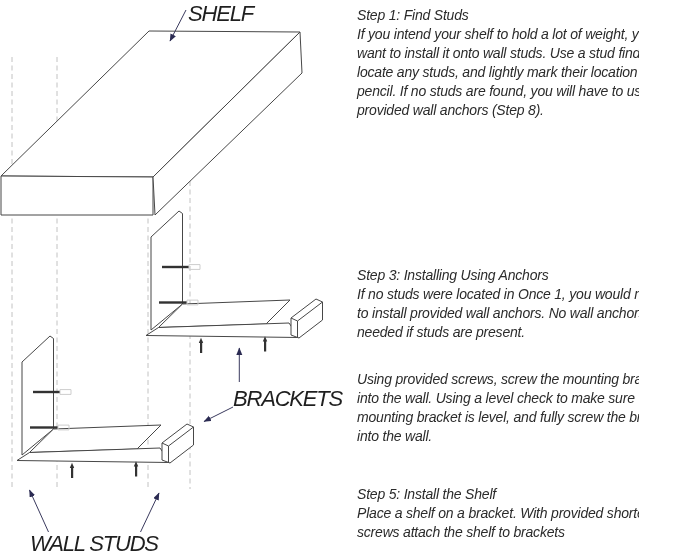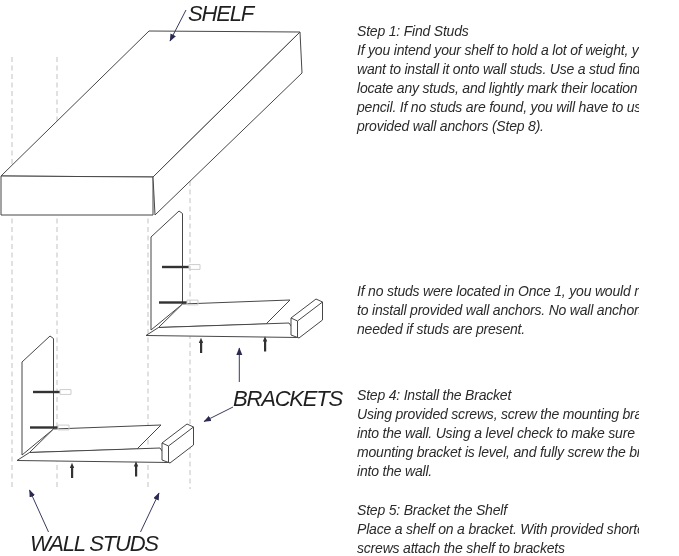--- a/index.html
+++ b/index.html
@@ -19,21 +19,20 @@
     fill: #1f1f1f;
   }
   .steps-col { position: absolute; left: 357px; top: 0; width: 322px; }
   .step {
     position: absolute;
     left: 0; width: 322px;
     color: #2b2b2b;
     font-size: 14px;
     line-height: 19px;
     letter-spacing: -0.2px;
-    margin-top: 16px;
   }
   .step-title { white-space: nowrap; }
   .step-body  { }
 </style>
 </head>
 <body>
 
 <div class="canvas">
 
   <svg class="diagram" width="355" height="556" viewBox="0 0 355 556">
@@ -99,27 +98,27 @@
 
     <section class="step" style="top:6px">
       <div class="step-title">Step 1: Find Studs</div>
       <div class="step-body">If you intend your shelf to hold a lot of weight, you will want to install it onto wall studs. Use a stud finder to locate any studs, and lightly mark their location with a pencil. If no studs are found, you will have to use provided wall anchors (Step 8).</div>
     </section>
 
     <section class="step" style="top:135px">
     </section>
 
     <section class="step" style="top:266px">
+      <div class="step-title">Step 3: Installing Using Anchors</div>
       <div class="step-body">If no studs were located in Once 1, you would need to install provided wall anchors. No wall anchors are needed if studs are present.</div>
     </section>
 
     <section class="step" style="top:370px">
-      <div class="step-title">Step 4: Install the Bracket</div>
       <div class="step-body">Using provided screws, screw the mounting brackets into the wall. Using a level check to make sure the mounting bracket is level, and fully screw the bracket into the wall.</div>
     </section>
 
     <section class="step" style="top:485px">
-      <div class="step-title">Step 5: Bracket the Shelf</div>
+      <div class="step-title">Step 5: Install the Shelf</div>
       <div class="step-body">Place a shelf on a bracket. With provided shorter screws attach the shelf to brackets</div>
     </section>
 
   </div>
 </div>
 
 </body></html>

